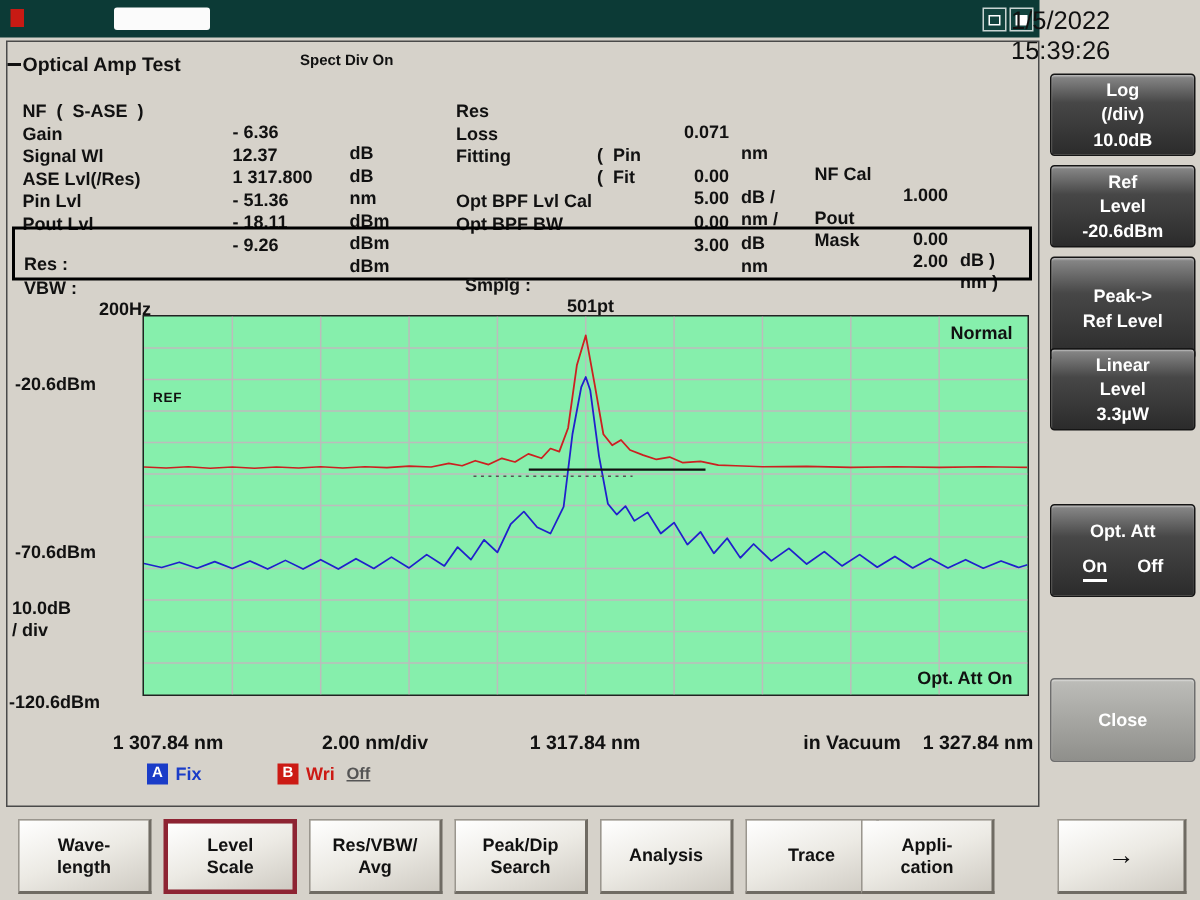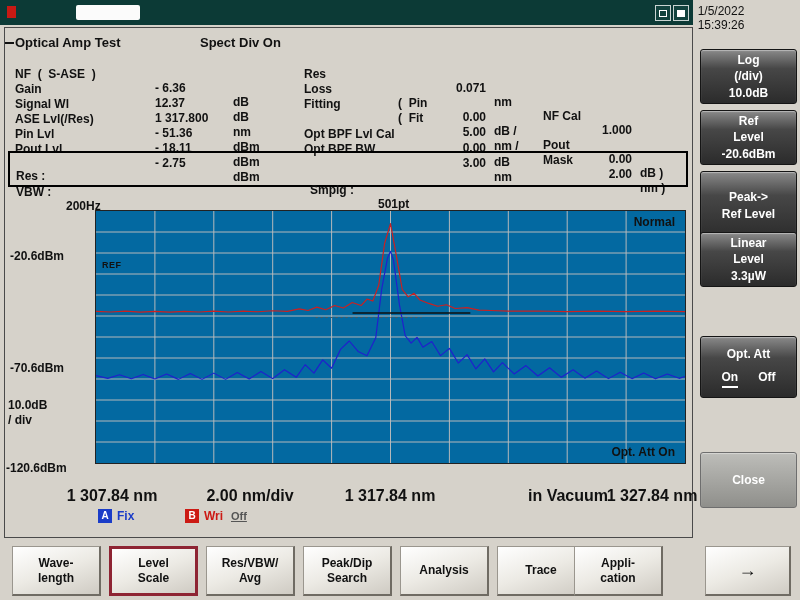--- a/index.html
+++ b/index.html
@@ -5,25 +5,25 @@
   *{margin:0;padding:0;box-sizing:border-box}
   html,body{width:800px;height:600px}
   body{position:relative;background:#d6d2ca;font-family:"Liberation Sans",sans-serif;color:#111;overflow:hidden}
   .topbar{position:absolute;left:0;top:0;width:693px;height:25px;background:#0c3a36}
   .red-indicator{position:absolute;left:7px;top:6px;width:9px;height:12px;background:#c81a14}
   .masked-label{position:absolute;left:76px;top:5px;width:64px;height:15px;background:#fbfbfb;border-radius:2px}
   .winbtn{position:absolute;top:5px;width:16px;height:16px;background:#12433e;border:1px solid #c9d4d2}
   .wb1{left:655px}.wb2{left:673px}
   .glyph-restore{position:absolute;left:3px;top:4px;width:8px;height:7px;border:1px solid #fff}
   .glyph-max{position:absolute;left:3px;top:4px;width:8px;height:7px;background:#fff}
-  .datetime{position:absolute;left:674px;top:4px;width:94px;text-align:center;font-size:12px;line-height:1.2}
+  .datetime{position:absolute;left:674px;top:4px;width:94px;text-align:left;font-size:17px;line-height:1.2}
   .main-panel{position:absolute;left:4px;top:27px;width:689px;height:511px;border:1px solid #4a4a4a}
   .title-dash{position:absolute;left:5px;top:42px;width:9px;height:2px;background:#111}
   .app-title{position:absolute;left:15px;top:35px;font-size:13px;font-weight:bold}
-  .spectdiv{position:absolute;left:200px;top:35px;font-size:13px;font-weight:bold}
+  .spectdiv{position:absolute;left:200px;top:35px;font-size:10px;font-weight:bold}
   .plist-left{position:absolute;left:15px;top:53px;width:285px;height:92px;font-size:12px;font-weight:bold}
   .lrow{position:absolute;left:0;width:100%;height:15px;white-space:pre}
   .lr0{top:0}.lr1{top:15px}.lr2{top:30px}.lr3{top:45px}.lr4{top:60px}.lr5{top:75px}
   .plabel{position:absolute;left:0}
   .pval{position:absolute;left:140px;width:70px;text-align:left}
   .punit{position:absolute;left:218px}
   .plist-right{position:absolute;left:304px;top:53px;width:382px;height:92px;font-size:12px;font-weight:bold}
   .rrow{position:absolute;left:0;width:100%;height:15px;white-space:pre}
   .rr0{top:0}.rr1{top:15px}.rr2{top:30px}.rr3{top:60px}.rr4{top:75px}
   .rlabel{position:absolute;left:0}
@@ -32,30 +32,30 @@
   .runit{position:absolute;left:190px}
   .rlabel2{position:absolute;left:239px}
   .rval2{position:absolute;left:272px;width:56px;text-align:right}
   .runit2{position:absolute;left:336px}
   .statusbox{position:absolute;left:8px;top:151px;width:680px;height:36px;border:2px solid #000;font-size:12px;font-weight:bold}
   .sline{position:absolute;left:0;width:100%;height:15px;white-space:pre}
   .sl1{top:2px}.sl2{top:18px}
   .sline span{position:absolute}
   .s-res{left:6px}.s-resv{left:48px}.s-smplg{left:300px}.s-smplgv{left:368px}.s-swpavg{left:438px}.s-swpavgv{left:518px}.s-stars{left:550px}.s-brk{left:594px}
   .s-vbw{left:6px}.s-vbwv{left:56px}.s-sm{left:158px}.s-smv{left:206px}.s-intvl{left:296px}.s-intvlv{left:352px}
-  .chartbox{position:absolute;left:95px;top:210px;width:591px;height:254px;background:#0369a1;border:1px solid #222}
+  .chartbox{position:absolute;left:95px;top:210px;width:591px;height:254px;background:#86efac;border:1px solid #222}
   .chartbox svg{position:absolute;left:0;top:0;width:100%;height:100%}
   .normal-label{position:absolute;right:10px;top:4px;font-size:12px;font-weight:bold}
   .optatt-label{position:absolute;right:10px;bottom:4px;font-size:12px;font-weight:bold}
   .ref-label{position:absolute;left:6px;top:49px;font-size:9px;font-weight:bold;letter-spacing:.5px}
   .ylabel{position:absolute;left:10px;font-size:12px;font-weight:bold}
   .yl0{top:249px}.yl1{top:361px}.yl2{top:461px;left:6px}
   .ydiv1{position:absolute;left:8px;top:398px;font-size:12px;font-weight:bold}
   .ydiv2{position:absolute;left:8px;top:413px;font-size:12px;font-weight:bold}
-  .xlabel{position:absolute;top:487px;transform:translateX(-50%);font-size:16px;font-weight:bold;white-space:nowrap}
+  .xlabel{position:absolute;top:487px;transform:translateX(-50%);font-size:13px;font-weight:bold;white-space:nowrap}
   .xl0{left:112px}.xl1{left:250px}.xl2{left:390px}.xl3{left:568px}.xl4{left:652px}
   .badge{position:absolute;top:509px;width:14px;height:14px;color:#fff;font-size:10px;font-weight:bold;text-align:center;line-height:14px}
   .badge-a{left:98px;background:#1a3cc8}
   .badge-b{left:185px;background:#cc1a14}
   .mode-a{position:absolute;left:117px;top:509px;color:#1a3cc8;font-size:12px;font-weight:bold}
   .mode-b{position:absolute;left:204px;top:509px;color:#cc1a14;font-size:12px;font-weight:bold}
   .state-b{position:absolute;left:231px;top:510px;color:#555;font-size:11px;font-weight:bold;text-decoration:underline}
   .sbtn{position:absolute;left:700px;width:97px;border-radius:3px;background:linear-gradient(180deg,#8a8a8a,#474747 35%,#2b2b2b);color:#fff;font-weight:bold;font-size:12px;text-align:center;border:1px solid #151515;box-shadow:inset 0 1px 1px rgba(255,255,255,.4);display:flex;flex-direction:column;justify-content:center;line-height:1.35;cursor:pointer}
   .sb-log{top:49px;height:55px}
   .sb-ref{top:110px;height:55px}
@@ -115,21 +115,21 @@
     <span class="pval">- 51.36</span>
     <span class="punit">dBm</span>
   </div>
   <div class="lrow lr4">
     <span class="plabel">Pin Lvl</span>
     <span class="pval">- 18.11</span>
     <span class="punit">dBm</span>
   </div>
   <div class="lrow lr5">
     <span class="plabel">Pout Lvl</span>
-    <span class="pval">- 2.75</span>
+    <span class="pval">- 9.26</span>
     <span class="punit">dBm</span>
   </div>
 </div>
 
 <div class="plist-right">
   <div class="rrow rr0">
     <span class="rlabel">Res</span>
     <span class="rval">0.071</span>
     <span class="runit">nm</span>
     <span class="rlabel2">NF Cal</span>

